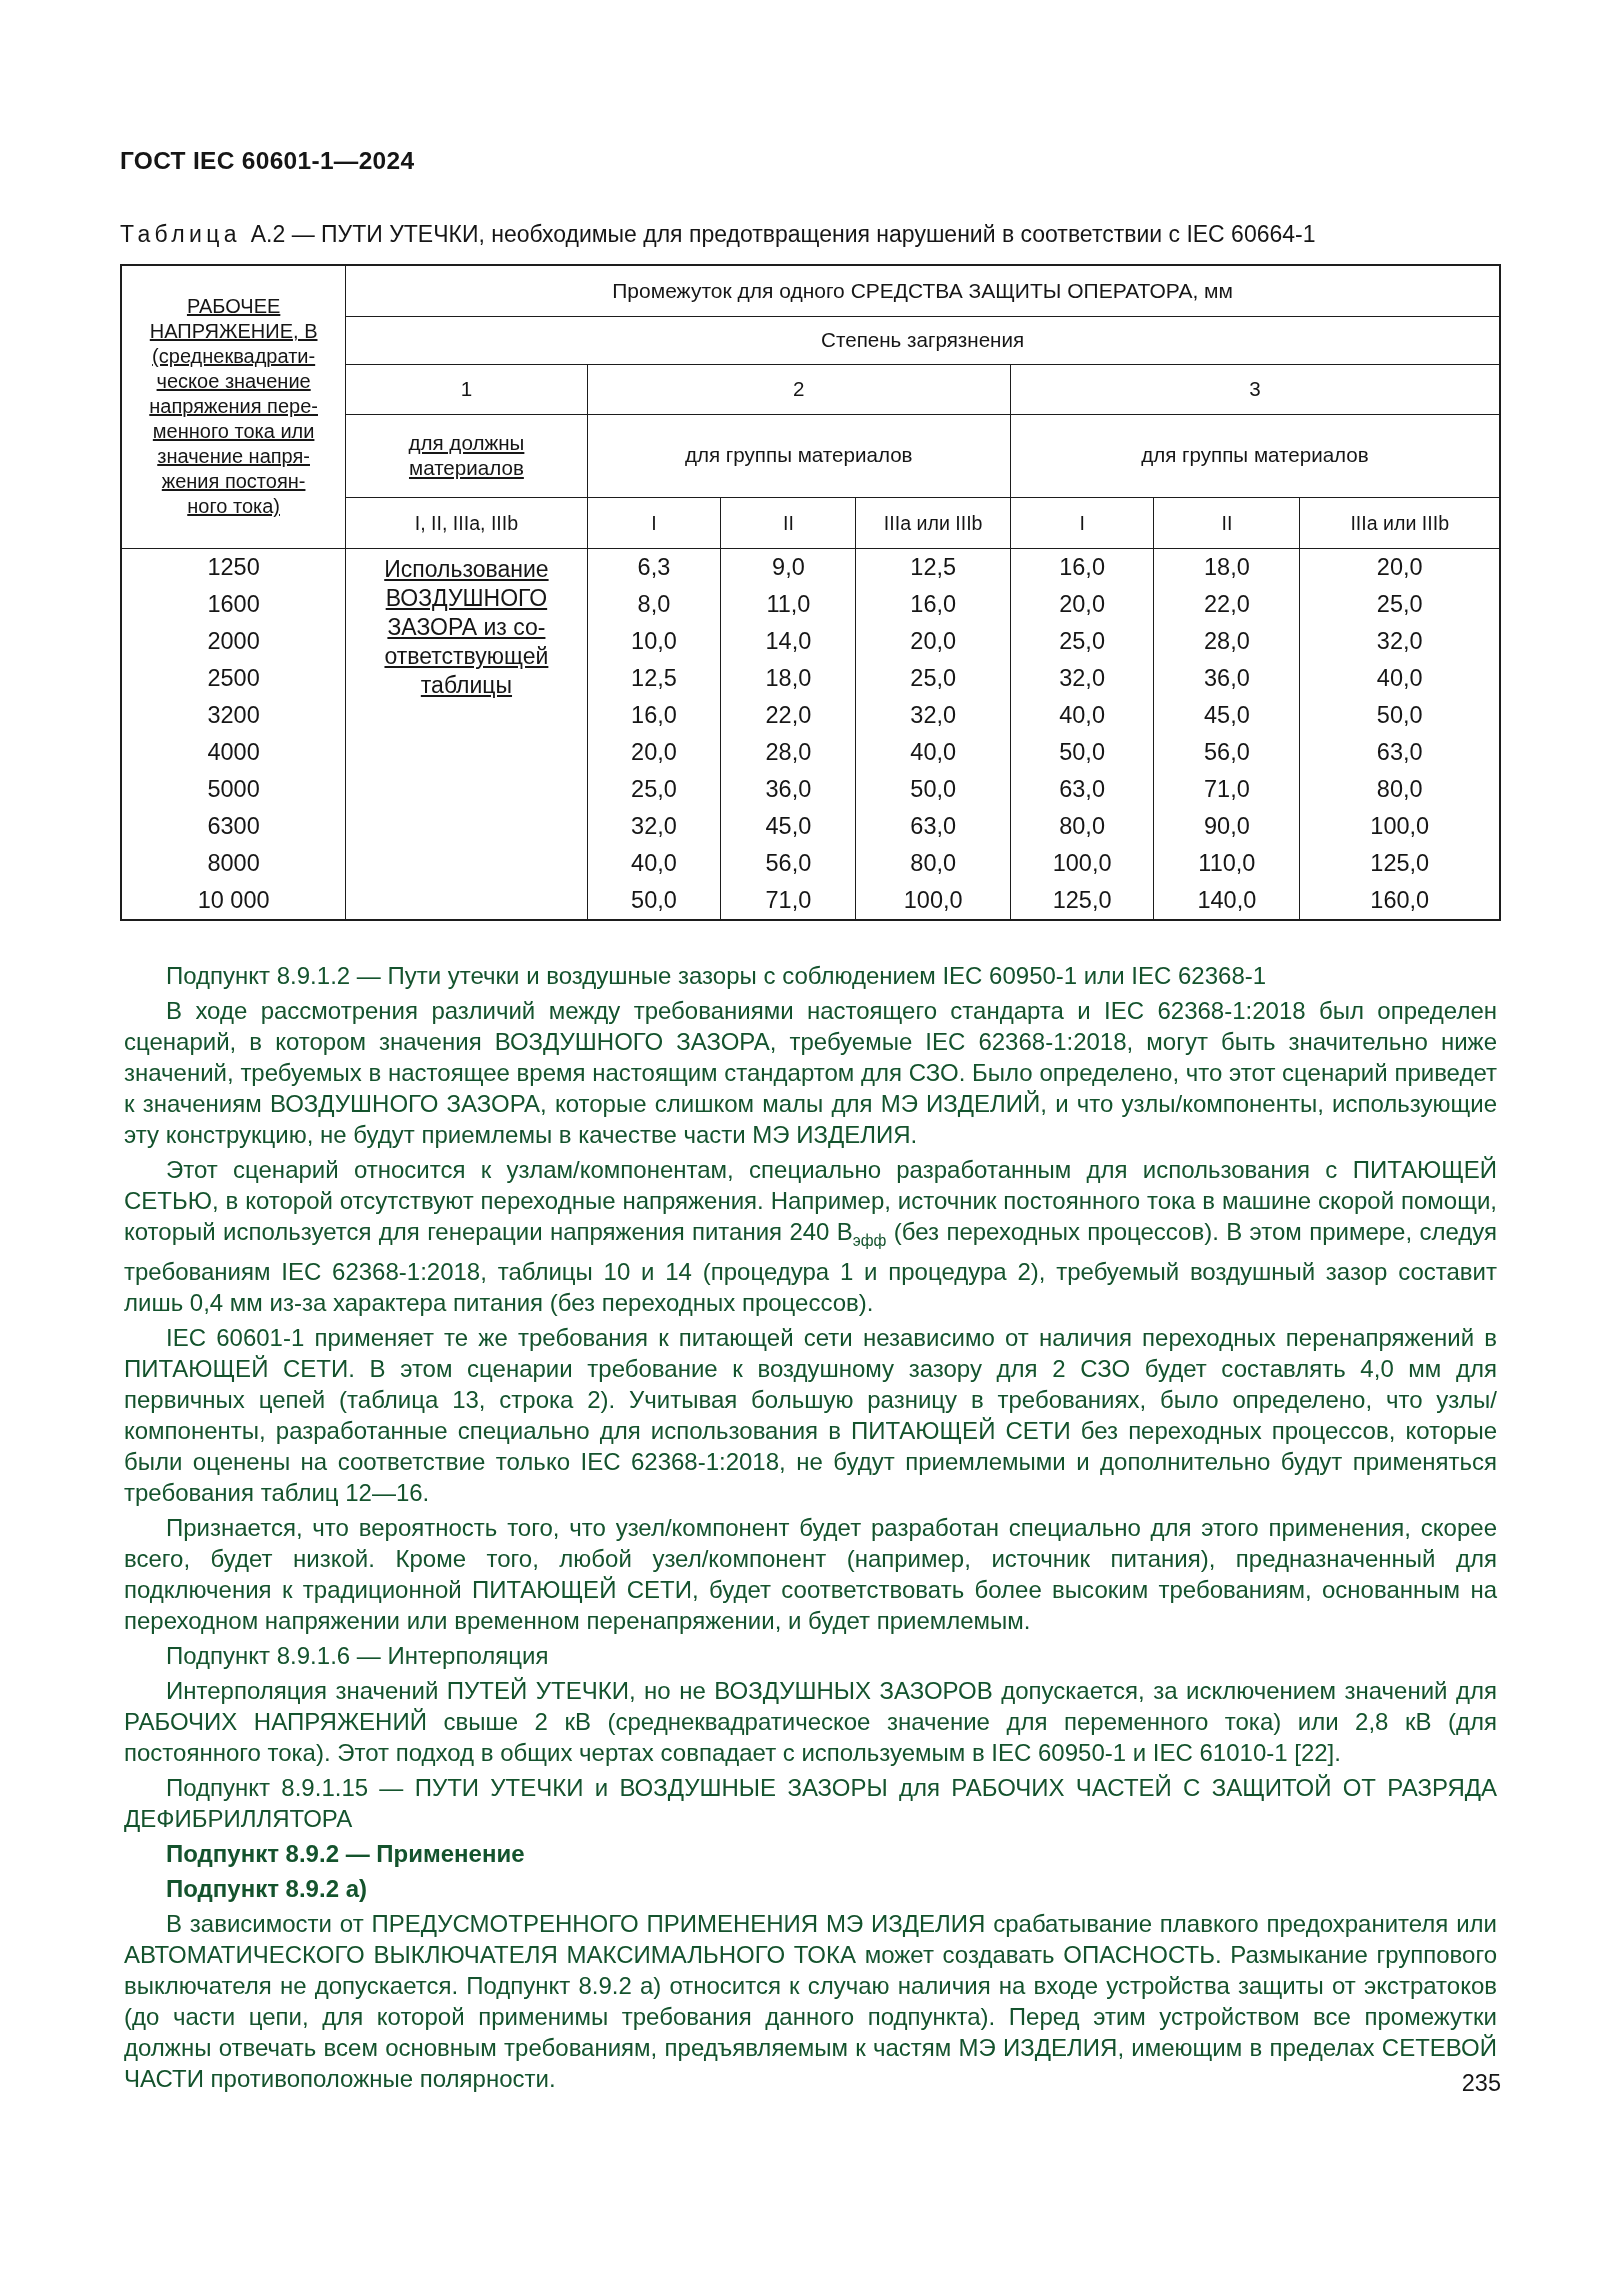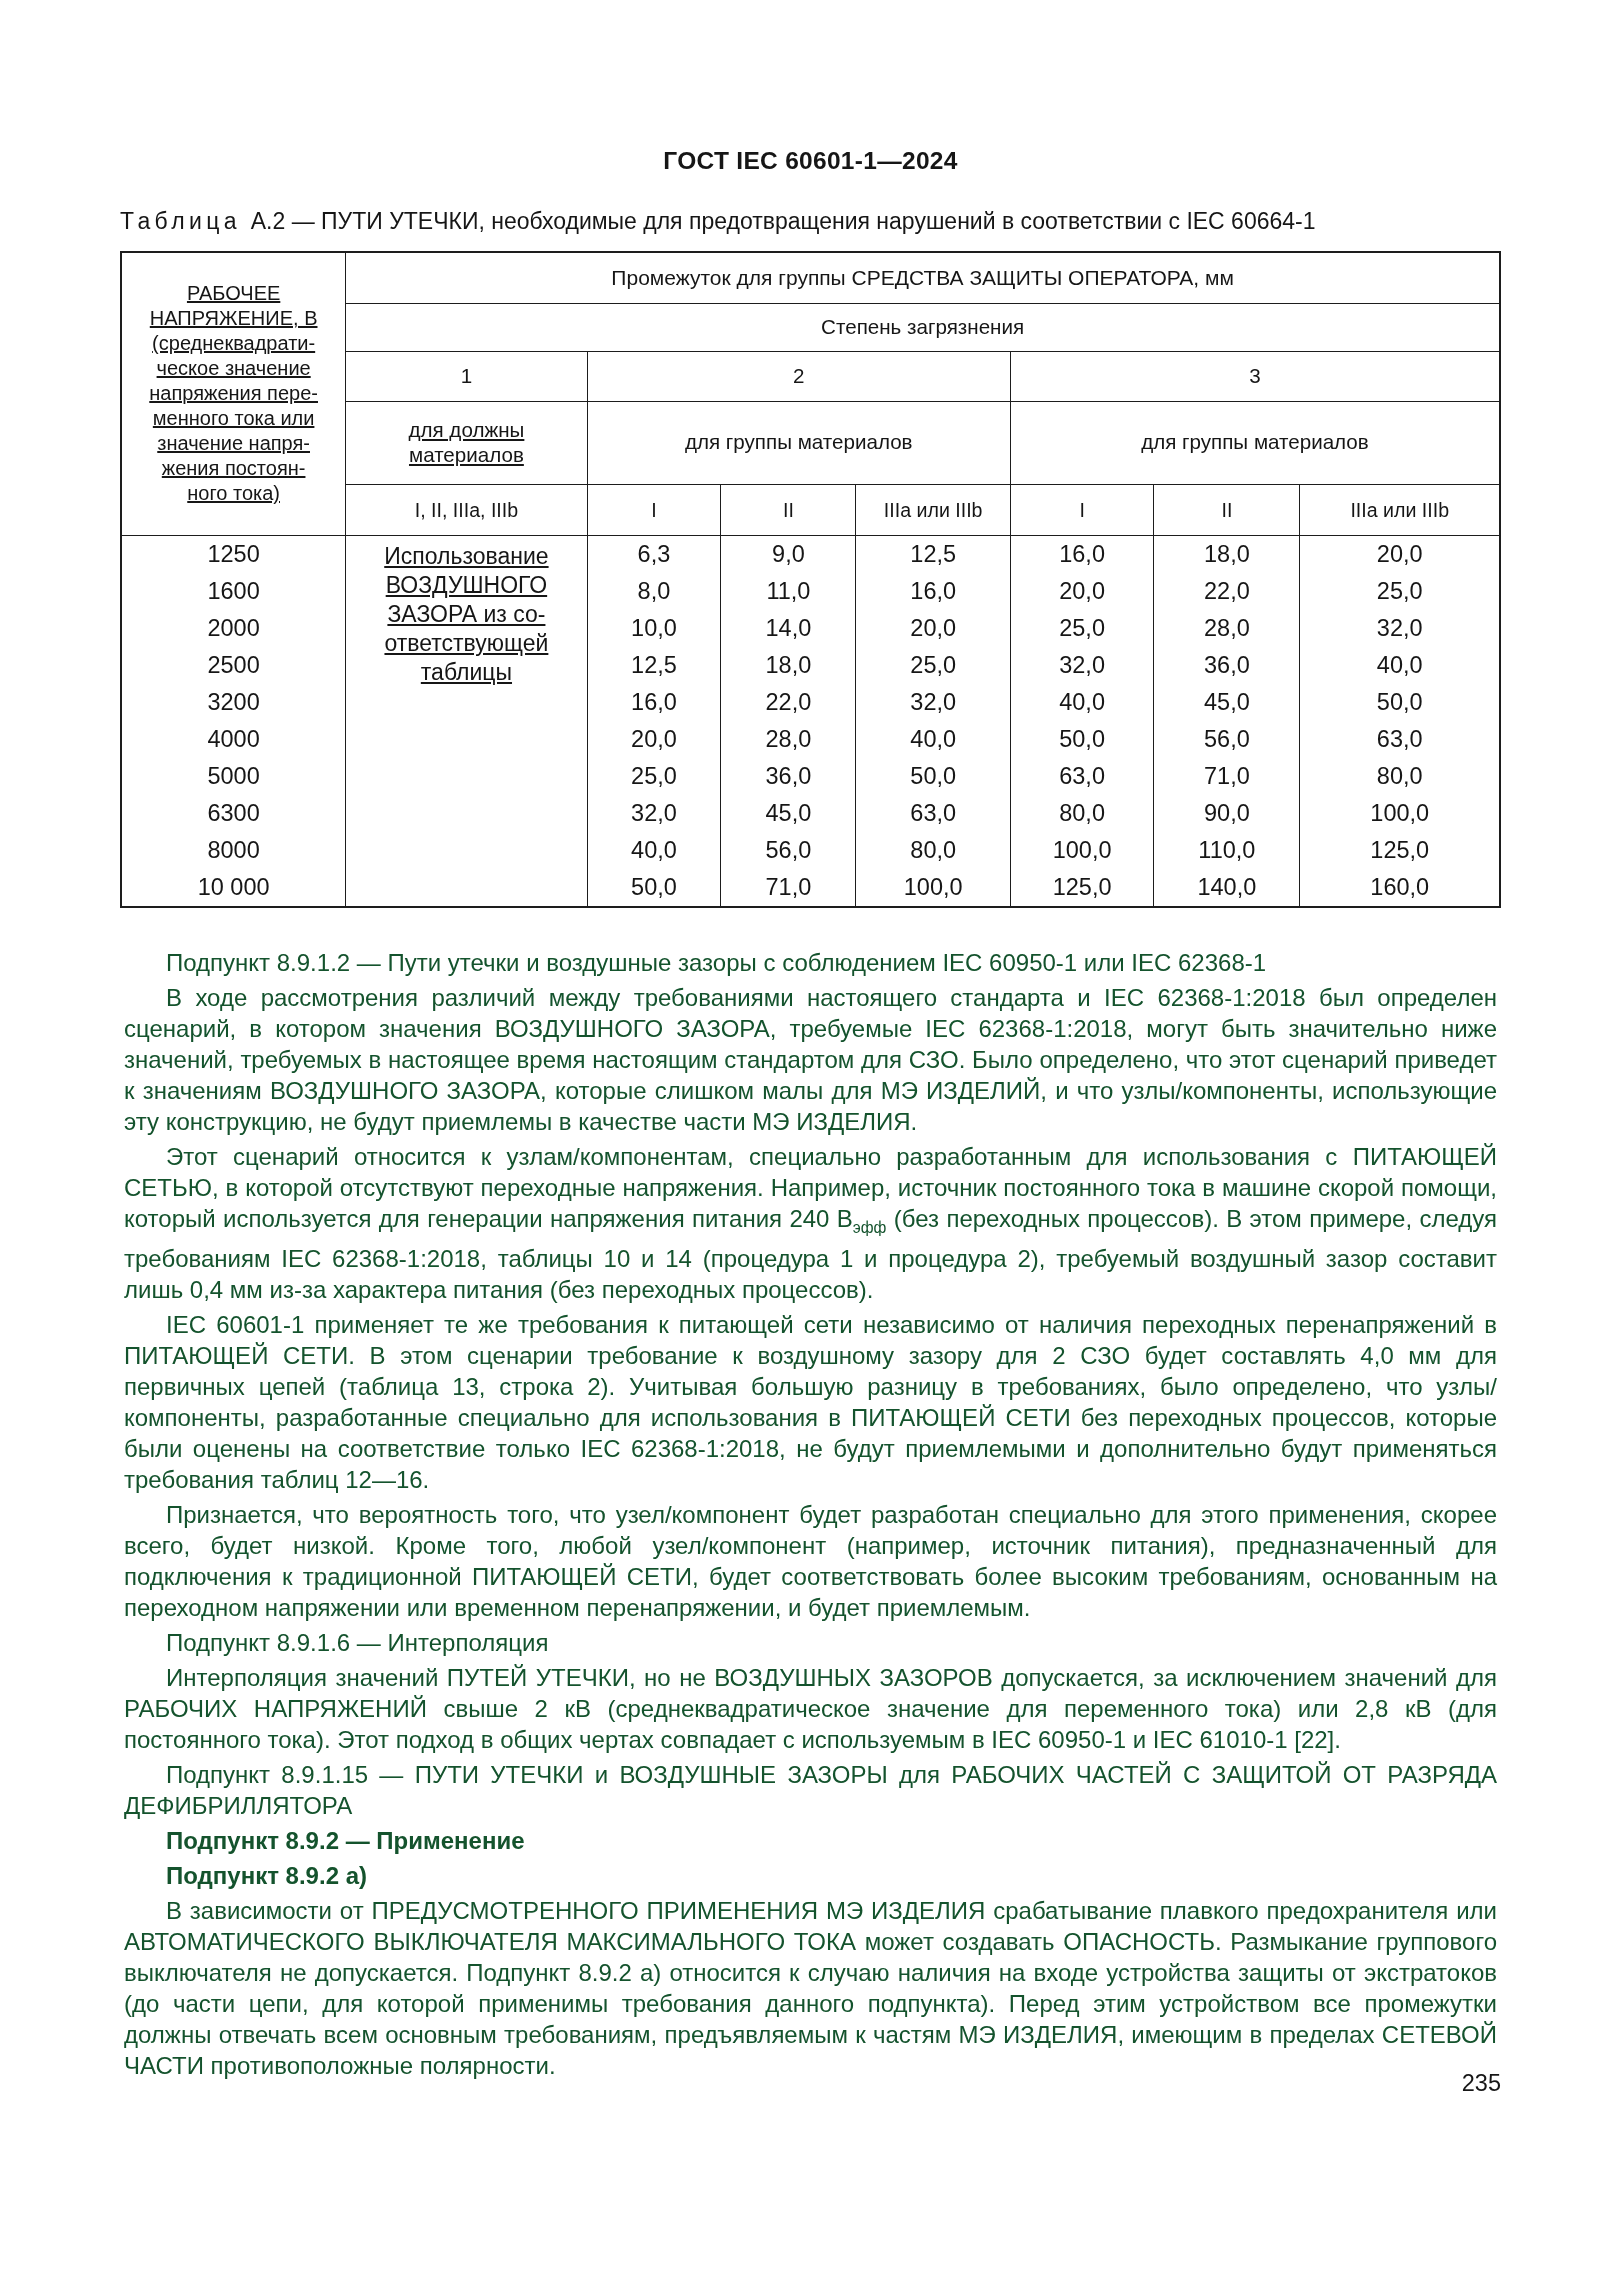--- a/index.html
+++ b/index.html
@@ -8,25 +8,25 @@
     width: 1621px;
     height: 2293px;
     background: #ffffff;
     font-family: "Liberation Sans", sans-serif;
     color: #161616;
     overflow: hidden;
   }
   .content { padding: 147px 120px 0 120px; }
 
   .running-header {
-    text-align: center;
+    text-align: left;
     font-weight: bold;
     font-size: 24.5px;
     line-height: 27.4px;
-    margin-bottom: 34px;
+    margin-bottom: 47px;
     letter-spacing: 0.3px;
   }
 
   .table-caption { font-size: 23px; line-height: 27.4px; margin-bottom: 14.7px; }
   .caption-word { letter-spacing: 4.4px; margin-right: 9.8px; text-align: center; }
 
   .data-table {
     width: 100%;
     border-collapse: collapse;
     table-layout: fixed;
@@ -105,21 +105,21 @@
         <tr class="hr1">
           <th rowspan="5" class="voltage-head pre">РАБОЧЕЕ
 НАПРЯЖЕНИЕ, В
 (среднеквадрати-
 ческое значение
 напряжения пере-
 менного тока или
 значение напря-
 жения постоян-
 ного тока)</th>
-          <th colspan="7">Промежуток для группы СРЕДСТВА ЗАЩИТЫ ОПЕРАТОРА, мм</th>
+          <th colspan="7">Промежуток для одного СРЕДСТВА ЗАЩИТЫ ОПЕРАТОРА, мм</th>
         </tr>
         <tr class="hr2">
           <th colspan="7">Степень загрязнения</th>
         </tr>
         <tr class="hr3">
           <th>1</th>
           <th colspan="3">2</th>
           <th colspan="3">3</th>
         </tr>
         <tr class="hr4">

